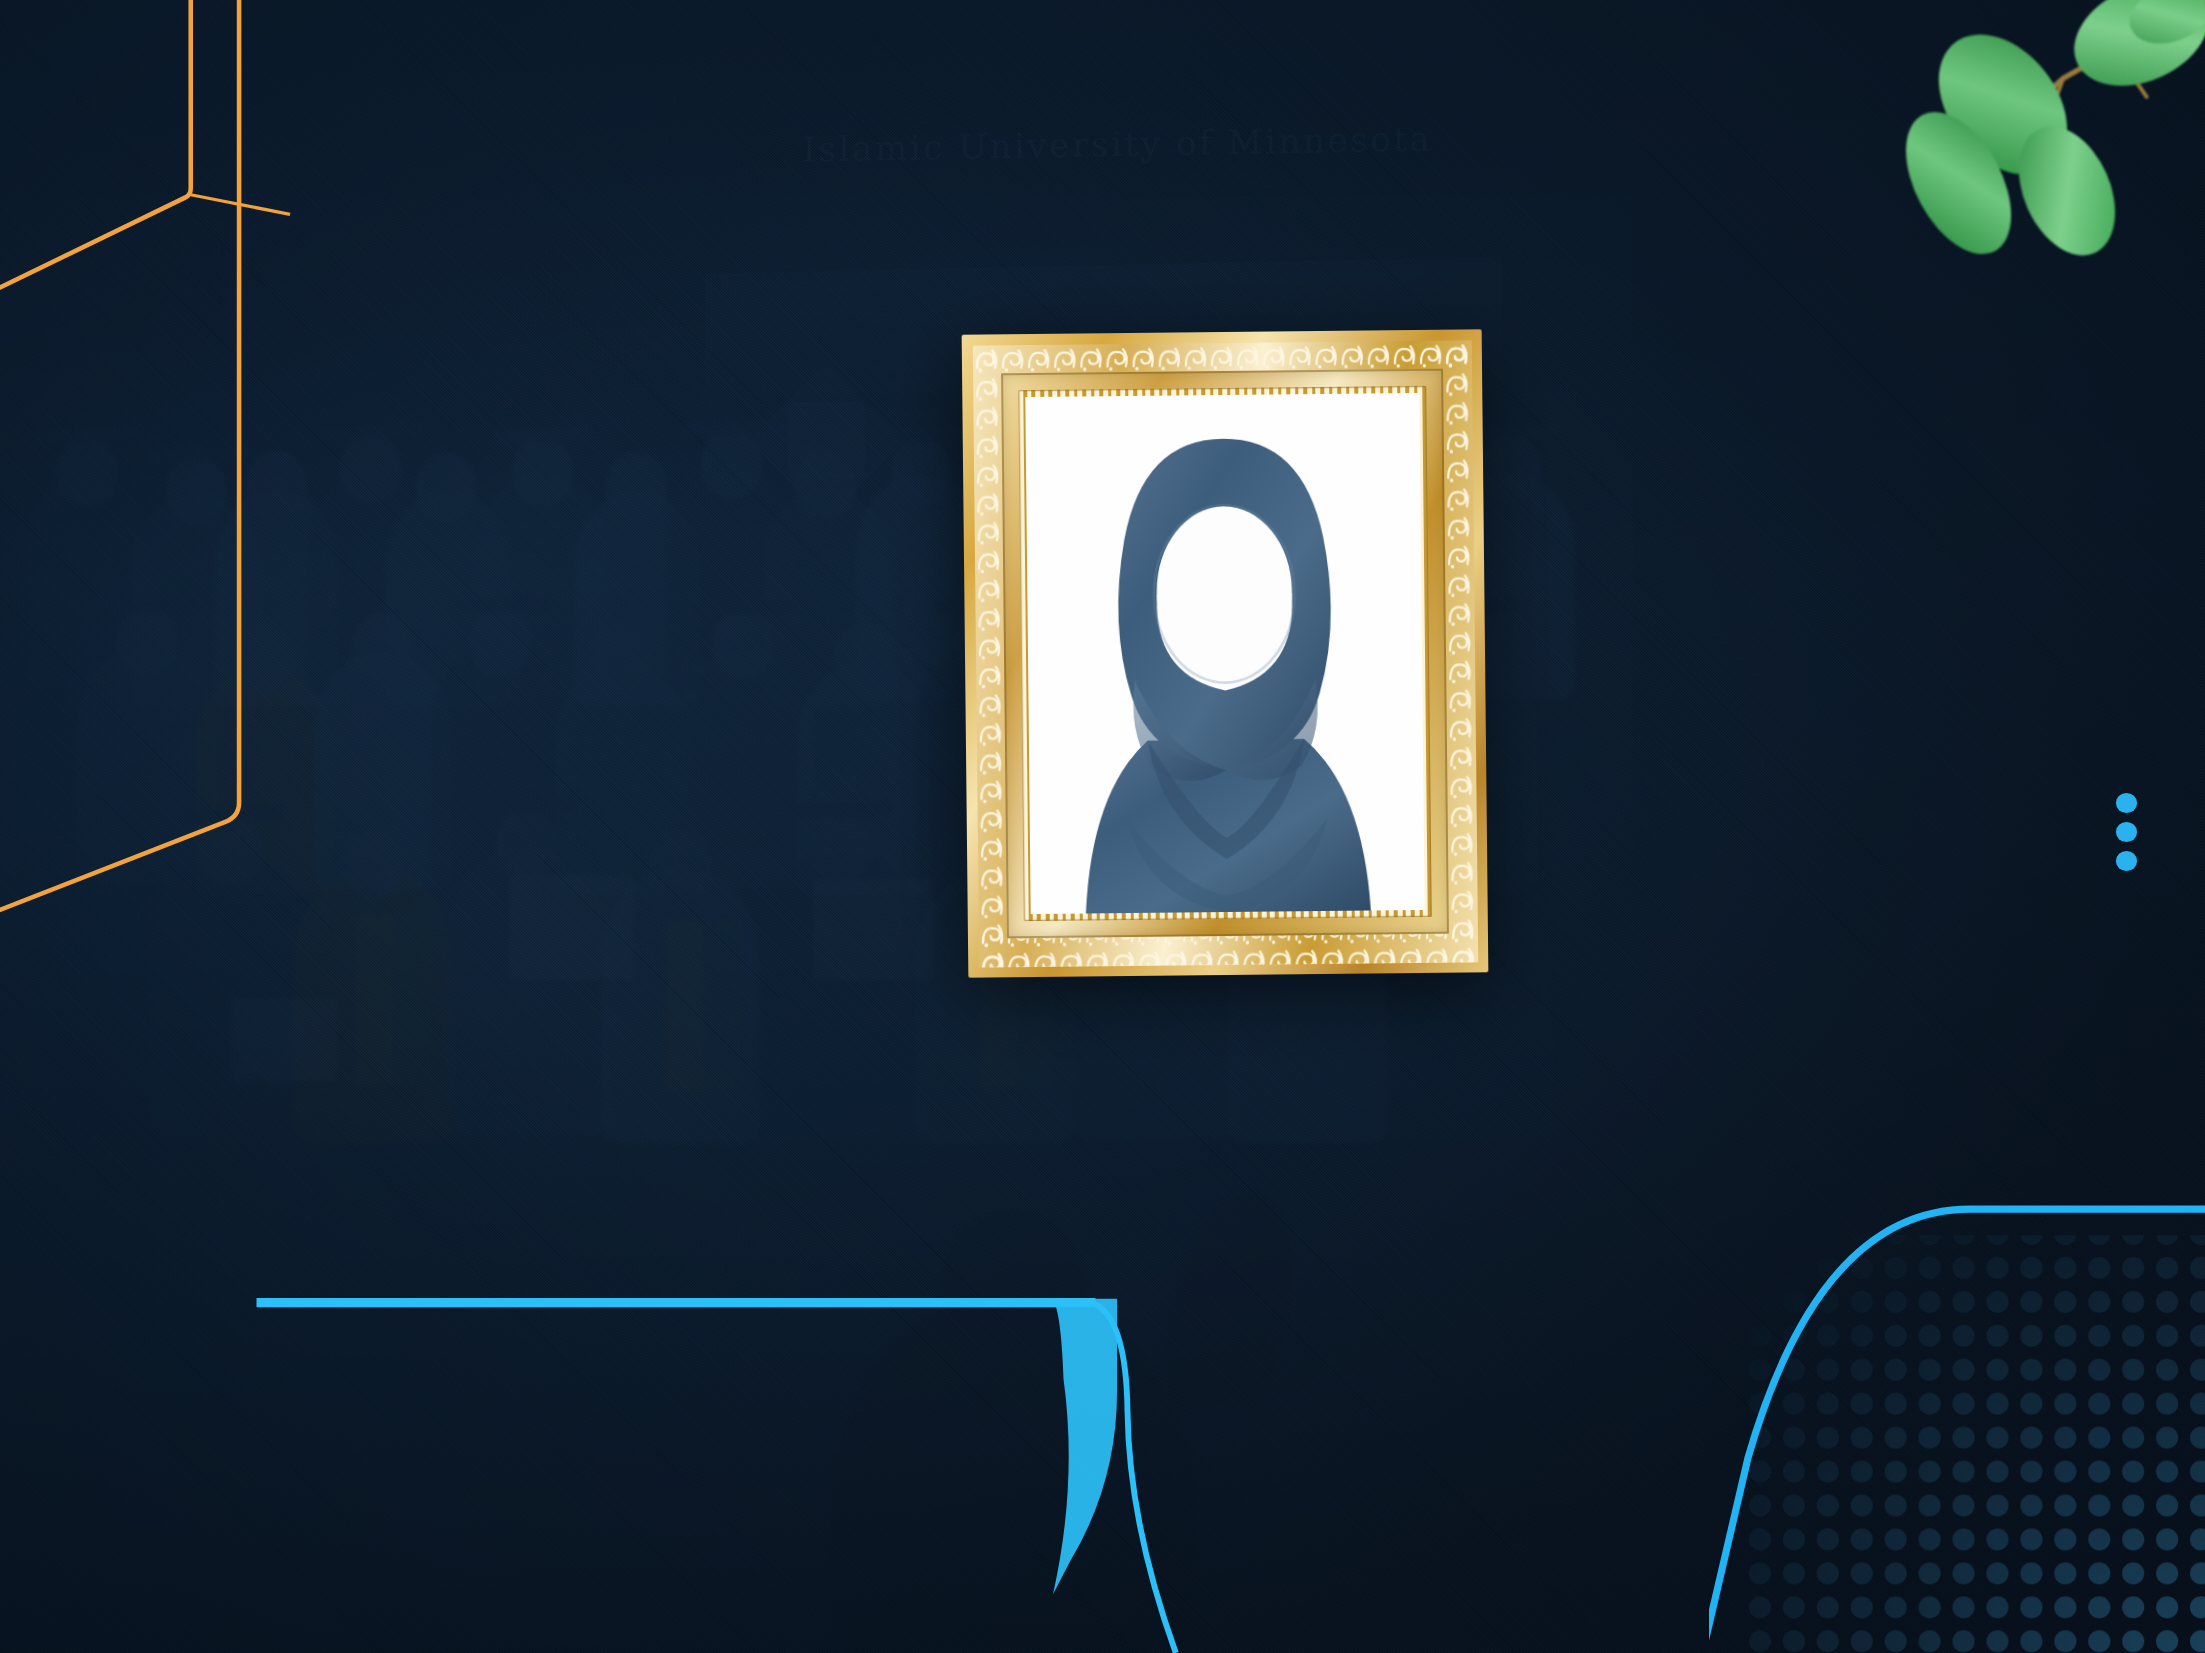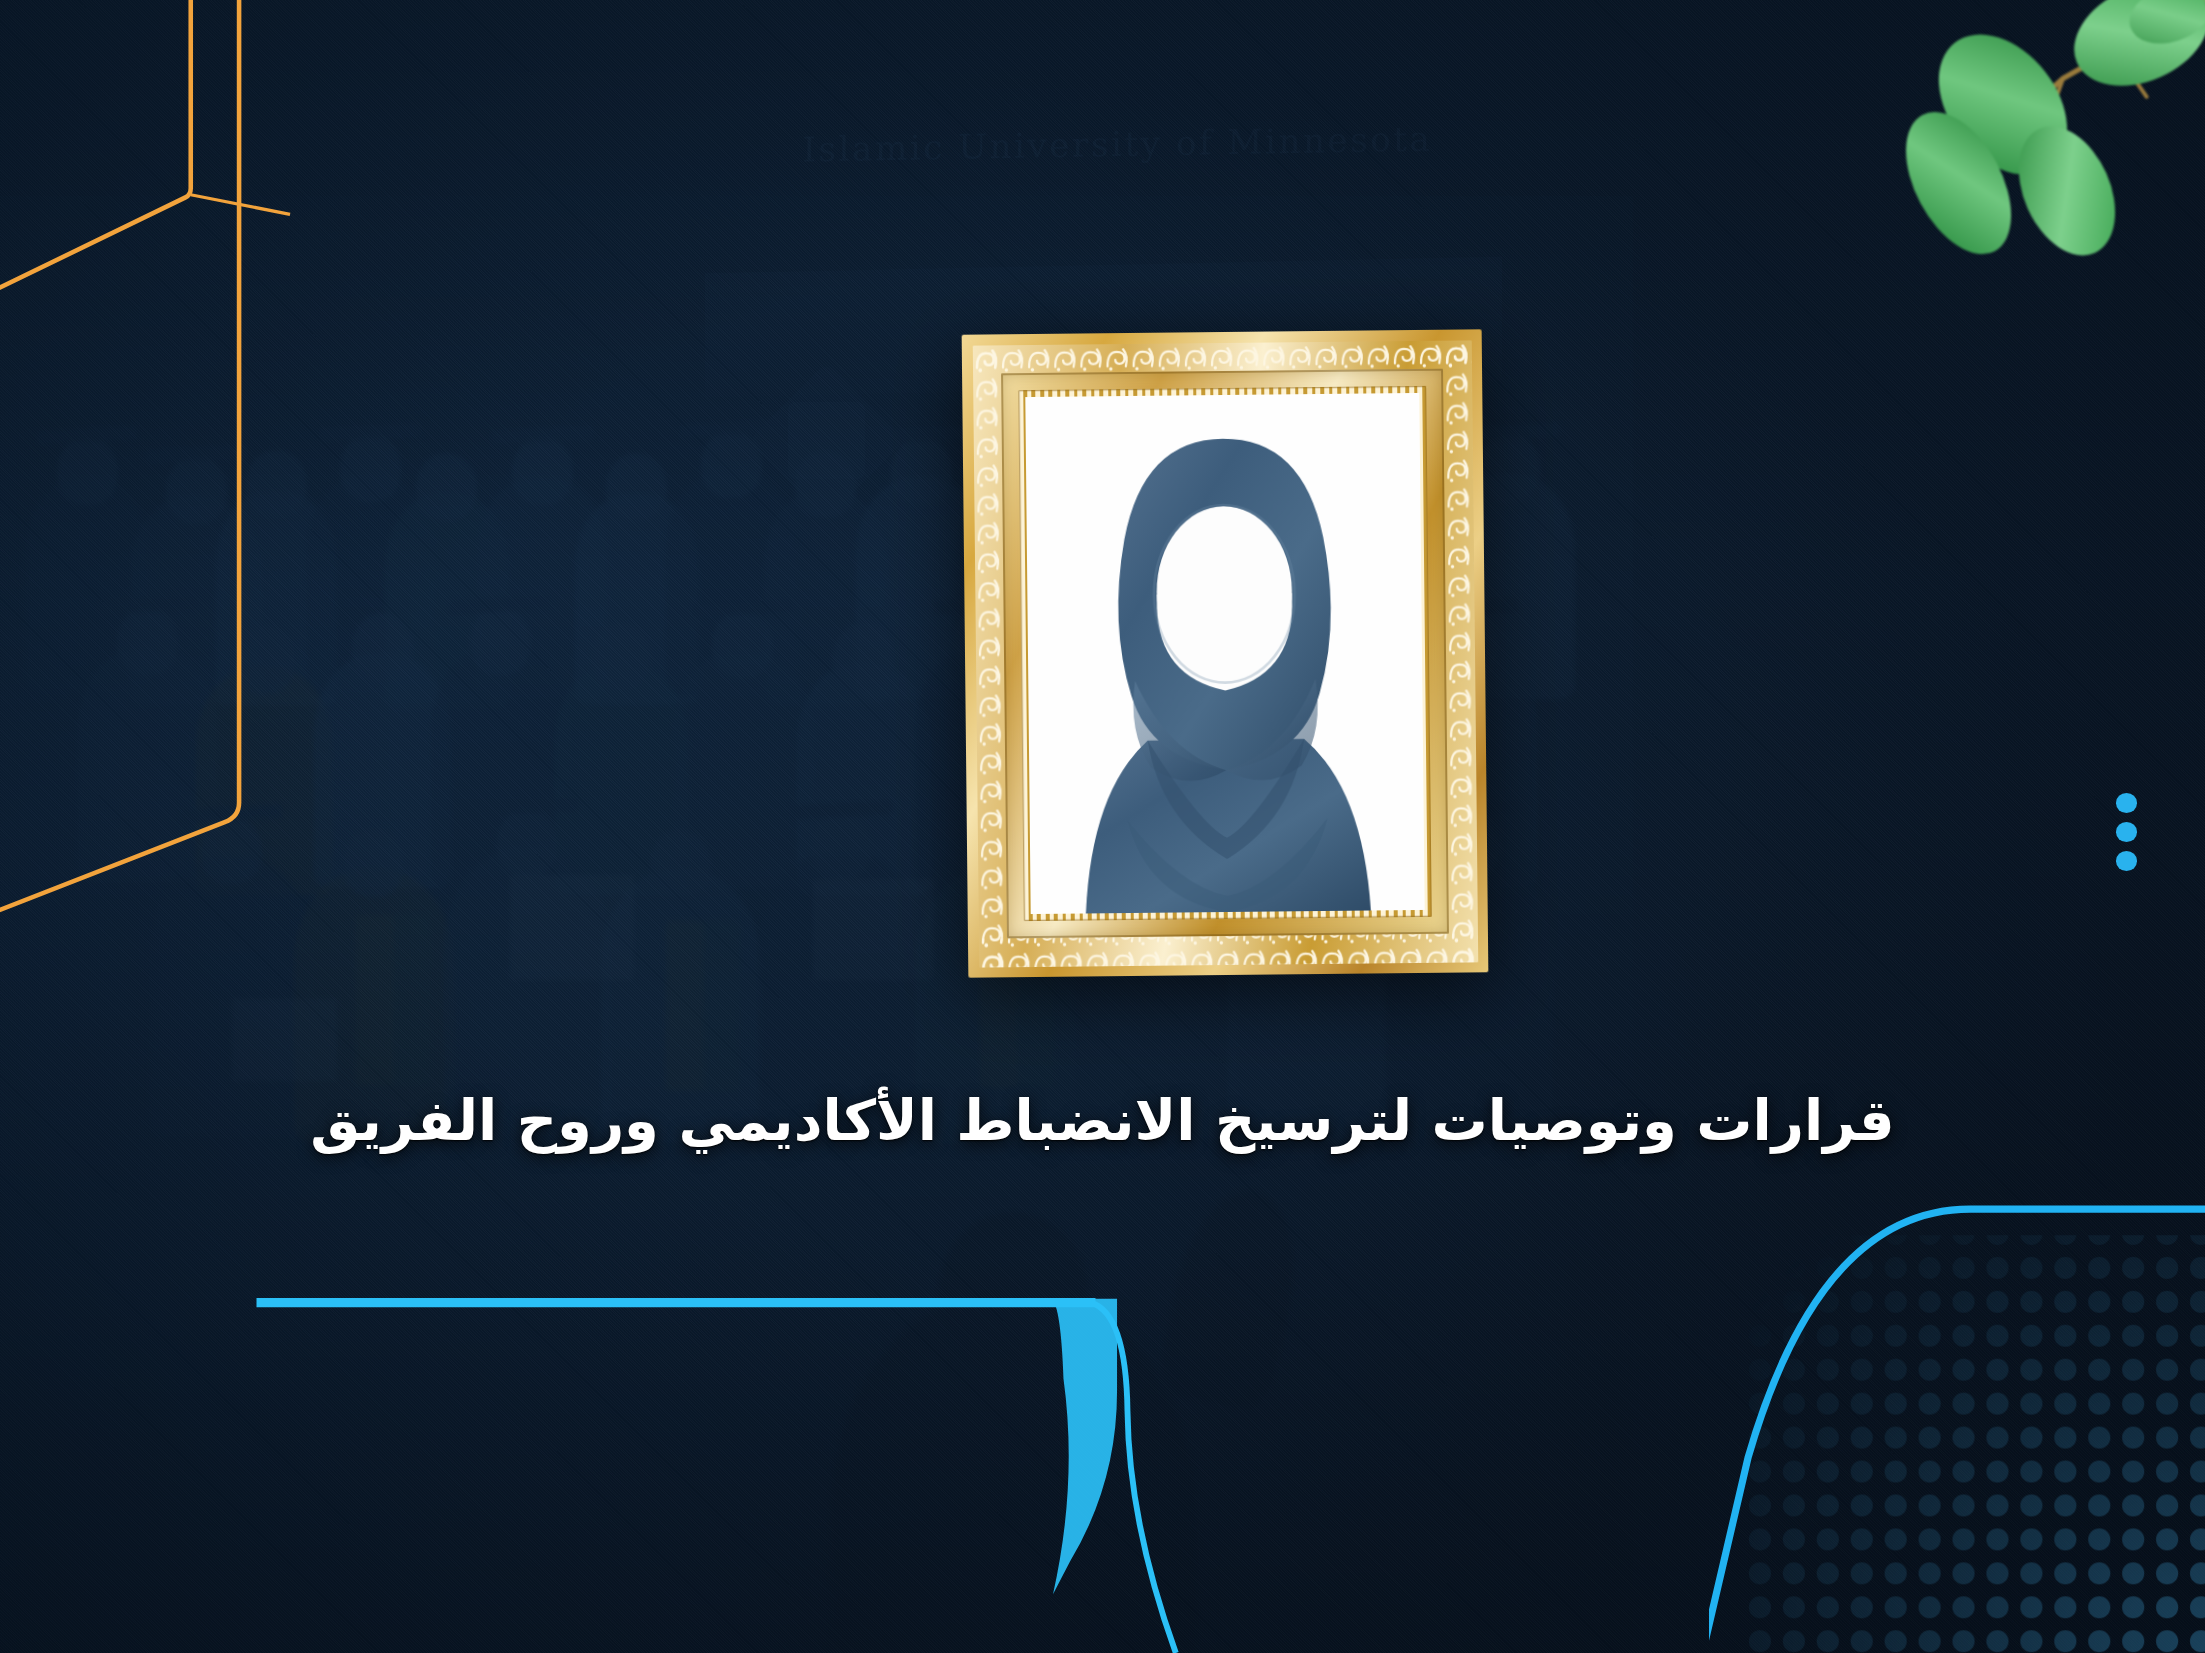--- a/index.html
+++ b/index.html
@@ -605,16 +605,15 @@
         <path d="M 150 640 Q 230 742 300 756 Q 372 742 452 640 Q 420 760 300 780 Q 180 760 150 640 Z" fill="#3a5a78" opacity=".45"></path>
 
         <ellipse cx="300" cy="296" rx="102" ry="128" fill="#fdfdfd"></ellipse>
         <path d="M 198 320 Q 200 424 300 446 Q 400 424 402 320 L 402 300 L 198 300 Z" fill="#fdfdfd"></path>
 
         <ellipse cx="300" cy="300" rx="106" ry="134" fill="none" stroke="#6d8aa6" stroke-width="4" opacity=".30"></ellipse>
       </svg>
     </div>
   </div>
 
-  <h1 class="headline">قرارات وتوصيات لترسيخ الانضباط الأكاديمي وروح الفريق</h1>
 
 </div>
 
 
 </body></html>

